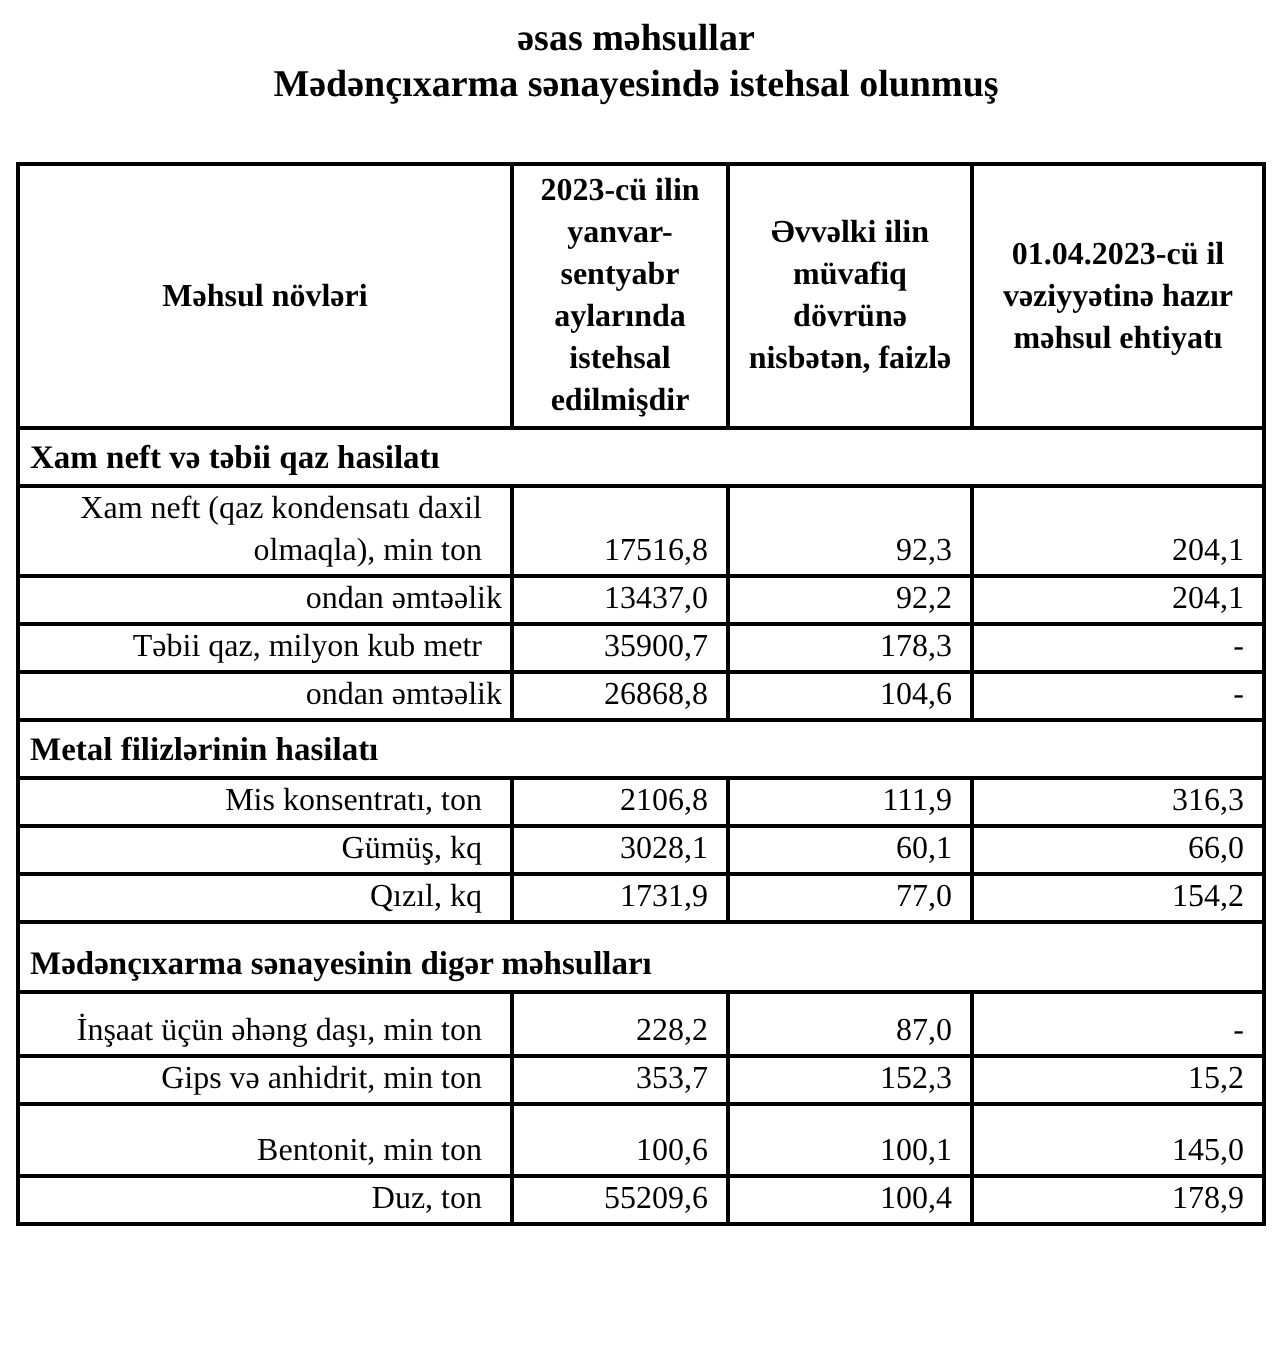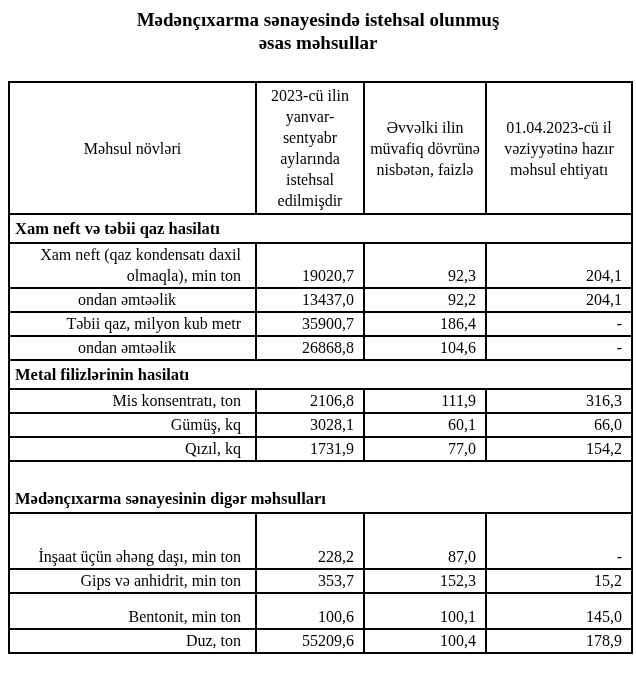--- a/index.html
+++ b/index.html
@@ -12,48 +12,48 @@
     margin:8px 4px 0 4px; text-align:center;
     font-size:19px; font-weight:bold; line-height:23px;
   }
   table.products {
     border-collapse:collapse; table-layout:fixed;
     margin:27px 0 0 8px; width:623px;
   }
   col.c0{width:247px} col.c1{width:108px} col.c2{width:122px} col.c3{width:146px}
   th, td { border:2px solid #000; overflow:hidden; }
   th {
-    font-weight:normal; font-size:16px; line-height:21px;
+    font-weight:bold; font-size:16px; line-height:21px;
     text-align:center; vertical-align:middle; padding:2px 3px;
   }
   tr.hh  { height:127px; }
   td.lab {
     font-size:16px; line-height:21px; text-align:right;
     vertical-align:bottom; padding:0 14px 1px 5px;
   }
-  td.ctr { text-align:center; padding-right:16px; }
+  td.ctr { text-align:right; padding-right:4px; }
   td.num {
     font-size:16px; line-height:21px; text-align:right;
     vertical-align:bottom; padding:0 9px 1px 2px;
   }
   tr.sec td {
     font-weight:bold; font-size:16.5px; vertical-align:bottom;
     text-align:left; padding:0 5px 3px 5px;
   }
-  tr.sa{height:29px} tr.sb{height:29px} tr.sc{height:52px}
+  tr.sa{height:29px} tr.sb{height:29px} tr.sc{height:35px}
   tr.h20{height:20px} tr.h21{height:21px} tr.h22{height:22px}
   tr.h23{height:23px} tr.h36{height:36px} tr.h42{height:42px}
-  tr.h43{height:43px} tr.h44{height:56px}
+  tr.h43{height:43px} tr.h44{height:32px}
 </style>
 </head>
 <body>
 
 <div class="title">
+  <div>əsas məhsullar</div>
   <div>Mədənçıxarma sənayesində istehsal olunmuş</div>
-  <div>əsas məhsullar</div>
 </div>
 
 <table class="products">
   <colgroup>
       <col class="c0">
       <col class="c1">
       <col class="c2">
       <col class="c3">
     </colgroup>
   <thead>
@@ -63,34 +63,34 @@
       <th>Əvvəlki ilin müvafiq dövrünə nisbətən, faizlə</th>
       <th>01.04.2023-cü il vəziyyətinə hazır məhsul ehtiyatı</th>
     </tr>
   </thead>
   <tbody>
     <tr class="sec sa">
       <td colspan="4">Xam neft və təbii qaz hasilatı</td>
     </tr>
     <tr class="h43">
       <td class="lab">Xam neft (qaz kondensatı daxil olmaqla), min ton</td>
-      <td class="num">19020,7</td>
+      <td class="num">17516,8</td>
       <td class="num">92,3</td>
       <td class="num">204,1</td>
     </tr>
     <tr class="h22">
       <td class="lab ctr">ondan əmtəəlik</td>
       <td class="num">13437,0</td>
       <td class="num">92,2</td>
       <td class="num">204,1</td>
     </tr>
     <tr class="h23">
       <td class="lab">Təbii qaz, milyon kub metr</td>
       <td class="num">35900,7</td>
-      <td class="num">186,4</td>
+      <td class="num">178,3</td>
       <td class="num">-</td>
     </tr>
     <tr class="h23">
       <td class="lab ctr">ondan əmtəəlik</td>
       <td class="num">26868,8</td>
       <td class="num">104,6</td>
       <td class="num">-</td>
     </tr>
 
     <tr class="sec sb">

